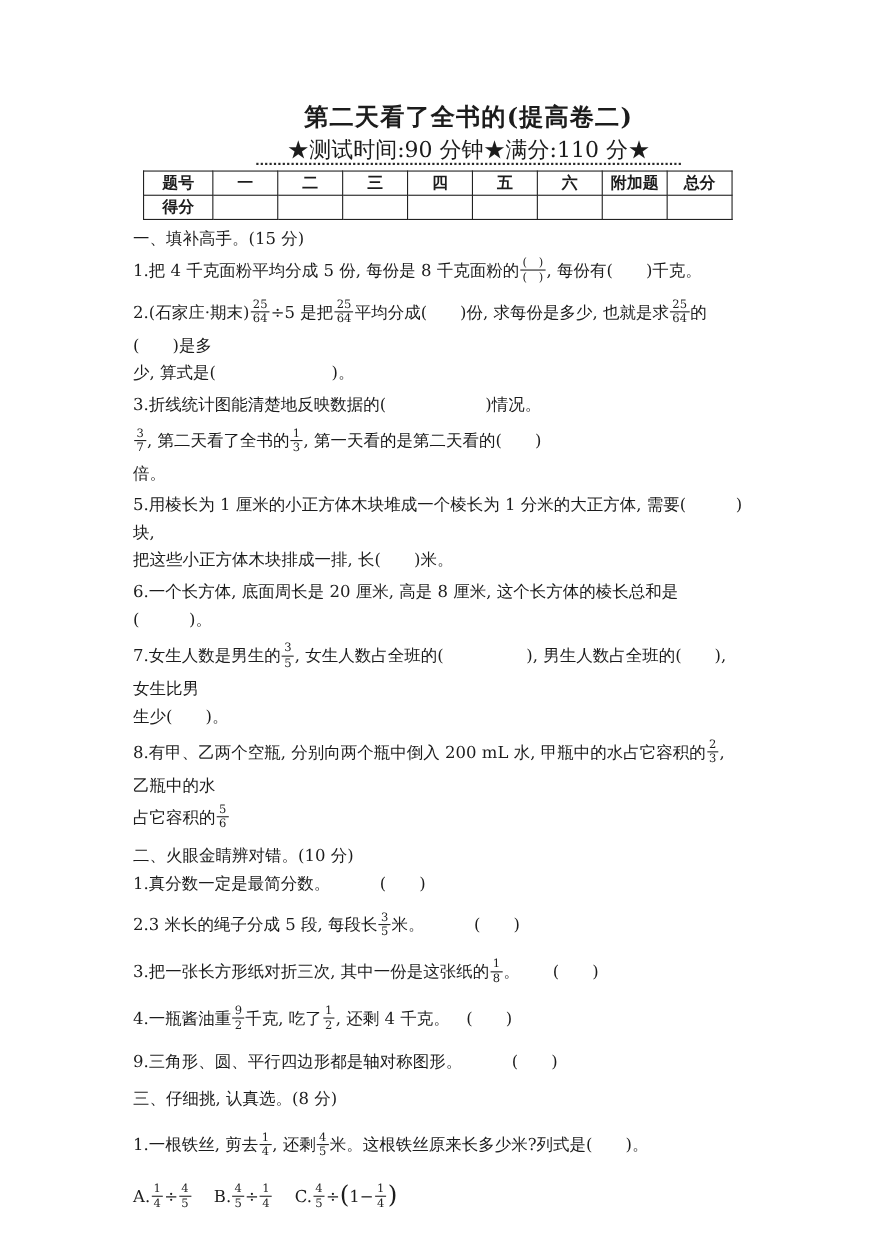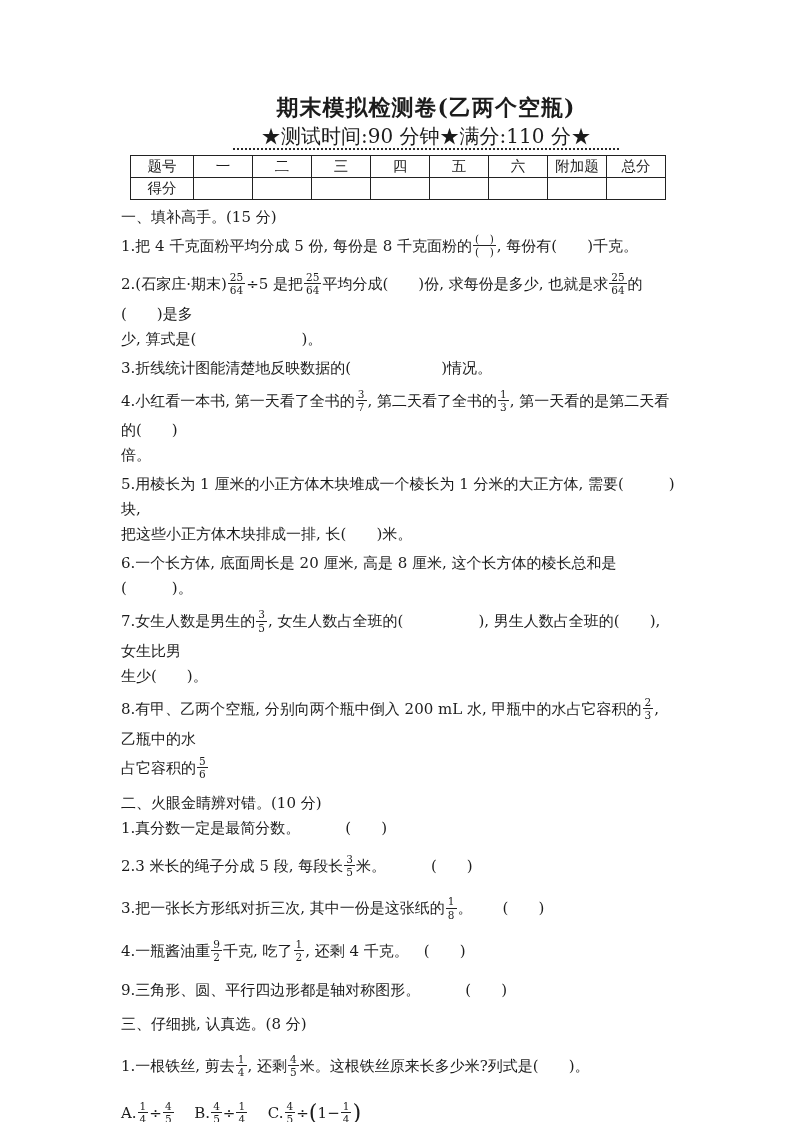--- a/index.html
+++ b/index.html
@@ -29,21 +29,21 @@
     table-layout:fixed;
     width:536px;
     margin:5px 0 0 9px;
   }
   table.score th, table.score td {
     border:1px solid #222;
     height:21px;
     padding:0;
     text-align:center;
     vertical-align:middle;
-    font-weight:normal;
+    font-weight:bold;
     font-size:14.5px;
   }
   table.score .c0 { width:62px; }
   .sec-heading { margin-top:5px; line-height:25px; }
   .question { margin-bottom:4px; }
   .line { line-height:25px; min-height:25px; }
   .section-1 .question { margin-bottom:9px; }
   .section-2 .question { margin-top:13px; }
   .frac {
     display:inline-flex;
@@ -59,21 +59,21 @@
   .frac .num { border-bottom:1px solid #222; padding:0 2px; }
   .frac .den { padding:0 2px; }
   .bigp { font-size:150%; vertical-align:middle; position:relative; top:-1px; }
 </style>
 </head>
 <body>
 
 <div class="page">
 
   <div class="header">
-    <div class="title">期末模拟检测卷(乙两个空瓶)</div>
+    <div class="title">第二天看了全书的(提高卷二)</div>
     <div class="subtitle-row">
       <span class="subtitle">★测试时间:90 分钟★满分:110 分★</span>
     </div>
   </div>
 
   <table class="score">
     <tbody>
         <tr>
       <th class="c0">题号</th>
       <th>一</th>
@@ -118,21 +118,21 @@
             </span><span>平均分成(　　)份, 求每份是多少, 也就是求</span><span class="frac">
               <span class="num">25</span>
               <span class="den">64</span>
             </span><span>的(　　)是多</span></div>
           <div class="line"><span>少, 算式是(　　　　　　　)。</span></div>
         </div>
         <div class="question">
           <div class="line"><span>3.折线统计图能清楚地反映数据的(　　　　　　)情况。</span></div>
         </div>
         <div class="question">
-          <div class="line"><span>4.小红看一本书, 第一天看了全书的</span><span class="frac">
+          <div class="line"><span class="frac">
               <span class="num">3</span>
               <span class="den">7</span>
             </span><span>, 第二天看了全书的</span><span class="frac">
               <span class="num">1</span>
               <span class="den">3</span>
             </span><span>, 第一天看的是第二天看的(　　)</span></div>
           <div class="line"><span>倍。</span></div>
         </div>
         <div class="question">
           <div class="line"><span>5.用棱长为 1 厘米的小正方体木块堆成一个棱长为 1 分米的大正方体, 需要(　　　)块,</span></div>

